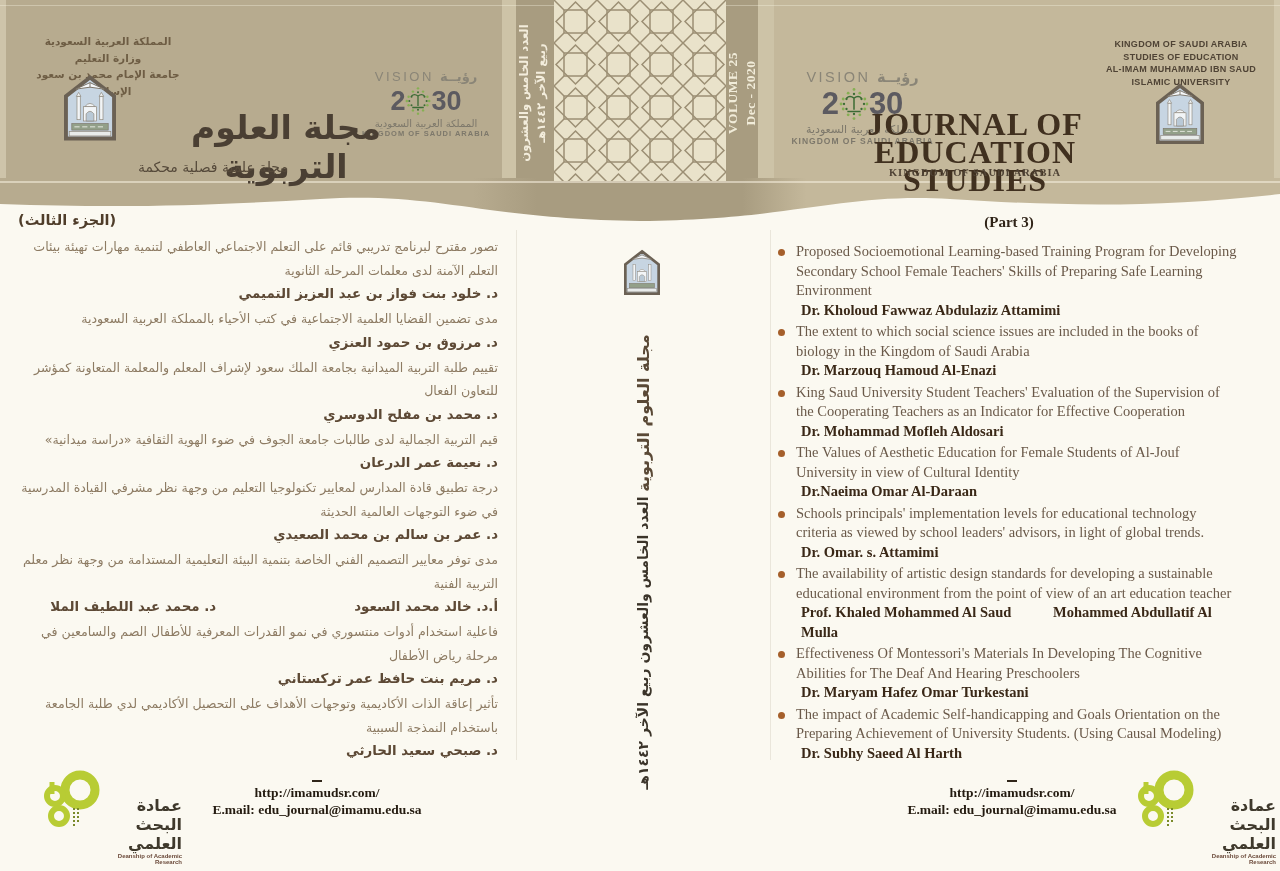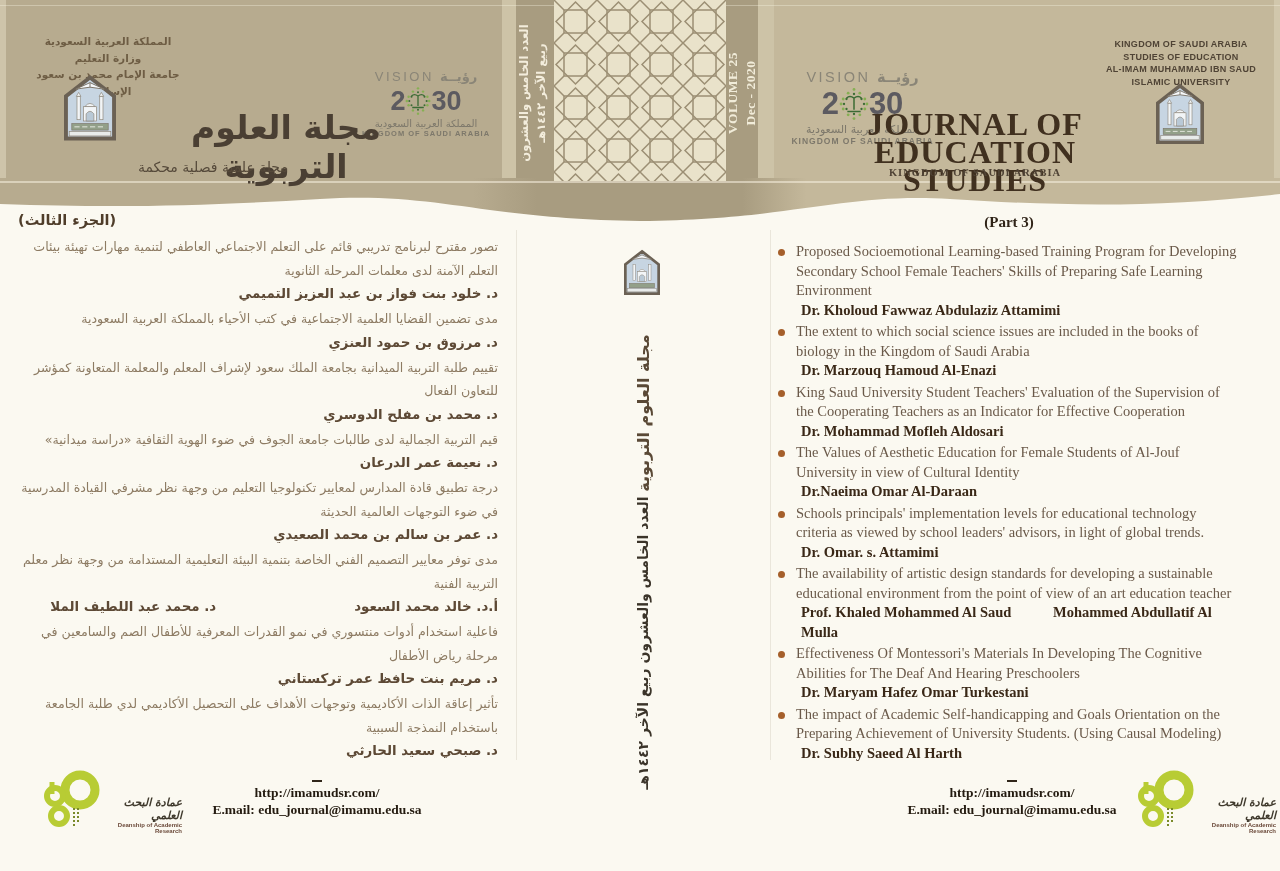--- a/index.html
+++ b/index.html
@@ -89,21 +89,21 @@
   .url-block{width:300px;text-align:center;z-index:5;font-weight:bold;font-size:13.5px;
      line-height:16.5px;color:#241b10;}
   .url-dash{width:10px;height:2px;background:#30261a;margin:0 auto 3px auto;}
   .url-left{left:167px;top:780px;}
   .url-right{left:862px;top:780px;}
 
   .dlogo{width:140px;height:62px;z-index:5;}
   .dlogo-left{left:42px;top:770px;}
   .dlogo-right{left:1136px;top:770px;}
   .dlogo .d-text{position:absolute;left:58px;top:26px;width:82px;text-align:right;}
-  .dlogo .d-ar{font-family:"DejaVu Sans",sans-serif;font-weight:bold;font-size:11px;color:#3f392c;font-style:italic;}
+  .dlogo .d-ar{font-family:"DejaVu Sans",sans-serif;font-weight:bold;font-size:16px;color:#3f392c;}
   .dlogo .d-en{font-family:"Liberation Sans",sans-serif;font-weight:bold;font-size:6px;color:#6b4a3a;}
 
   .shield{z-index:5;}
 </style>
 </head>
 <body>
 
 <div class="page">
 
   <div class="abs band-left"></div>

